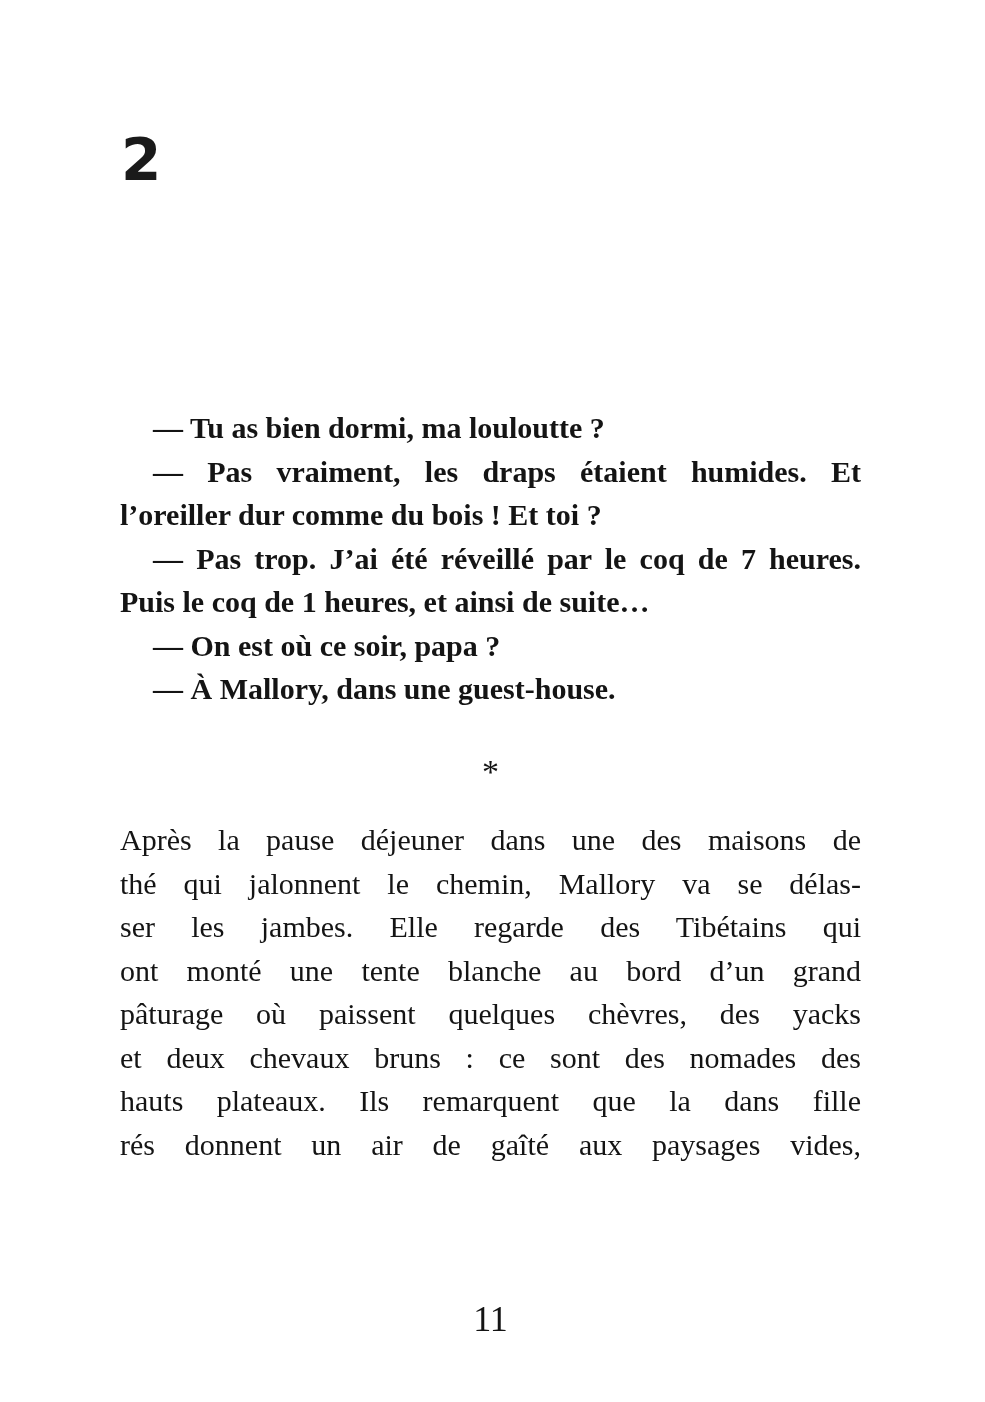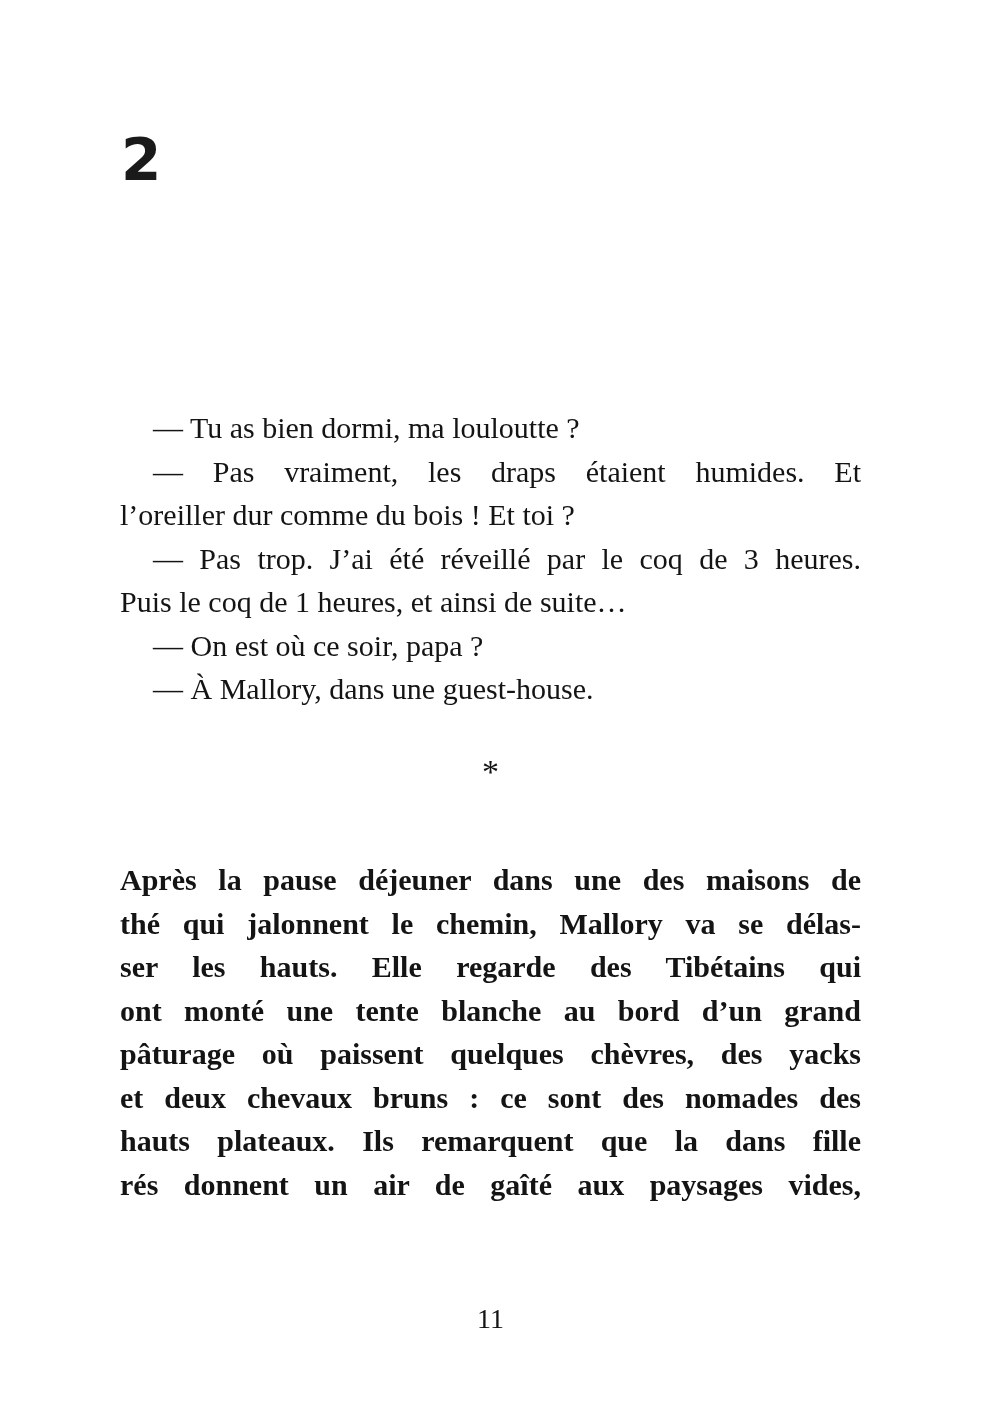--- a/index.html
+++ b/index.html
@@ -28,22 +28,22 @@
     color: #1a1a1a;
   }
   .text-block {
     position: absolute;
     left: 120px;
     width: 741px;
     font-size: 30px;
     line-height: 43.5px;
     color: #141414;
   }
-  .dialogue-block { top: 406px; }
-  .paragraph-block { top: 858px; font-weight: bold; }
+  .dialogue-block { top: 406px; font-weight: bold; }
+  .paragraph-block { top: 818px; }
   .line {
     min-height: 43.5px;
     white-space: normal;
     overflow: hidden;
   }
   .line.indent { text-indent: 33px; }
   .line.just {
     text-align: justify;
     text-align-last: justify;
     text-justify: inter-word;
@@ -57,48 +57,48 @@
     font-size: 34px;
     line-height: 43.5px;
     color: #141414;
   }
   .page-number {
     position: absolute;
     left: 120px;
     top: 1301px;
     width: 741px;
     text-align: center;
-    font-size: 28px;
+    font-size: 36px;
     line-height: 36px;
     color: #141414;
   }
 </style>
 </head>
 <body>
 
 <div class="book-page">
 
   <div class="chapter-number">2</div>
 
   <div class="text-block dialogue-block">
     <div class="line indent">— Tu as bien dormi, ma louloutte ?</div>
     <div class="line indent just">— Pas vraiment, les draps étaient humides. Et</div>
     <div class="line">l’oreiller dur comme du bois ! Et toi ?</div>
-    <div class="line indent just">— Pas trop. J’ai été réveillé par le coq de 3 heures.</div>
+    <div class="line indent just">— Pas trop. J’ai été réveillé par le coq de 7 heures.</div>
     <div class="line">Puis le coq de 1 heures, et ainsi de suite…</div>
     <div class="line indent">— On est où ce soir, papa ?</div>
     <div class="line indent">— À Mallory, dans une guest-house.</div>
   </div>
 
   <div class="separator">*</div>
 
   <div class="text-block paragraph-block">
     <div class="line just">Après la pause déjeuner dans une des maisons de</div>
     <div class="line just">thé qui jalonnent le chemin, Mallory va se délas-</div>
-    <div class="line just">ser les hauts. Elle regarde des Tibétains qui</div>
+    <div class="line just">ser les jambes. Elle regarde des Tibétains qui</div>
     <div class="line just">ont monté une tente blanche au bord d’un grand</div>
     <div class="line just">pâturage où paissent quelques chèvres, des yacks</div>
     <div class="line just">et deux chevaux bruns : ce sont des nomades des</div>
     <div class="line just">hauts plateaux. Ils remarquent que la dans fille</div>
     <div class="line just">rés donnent un air de gaîté aux paysages vides,</div>
   </div>
 
   <div class="page-number">11</div>
 
 </div>

